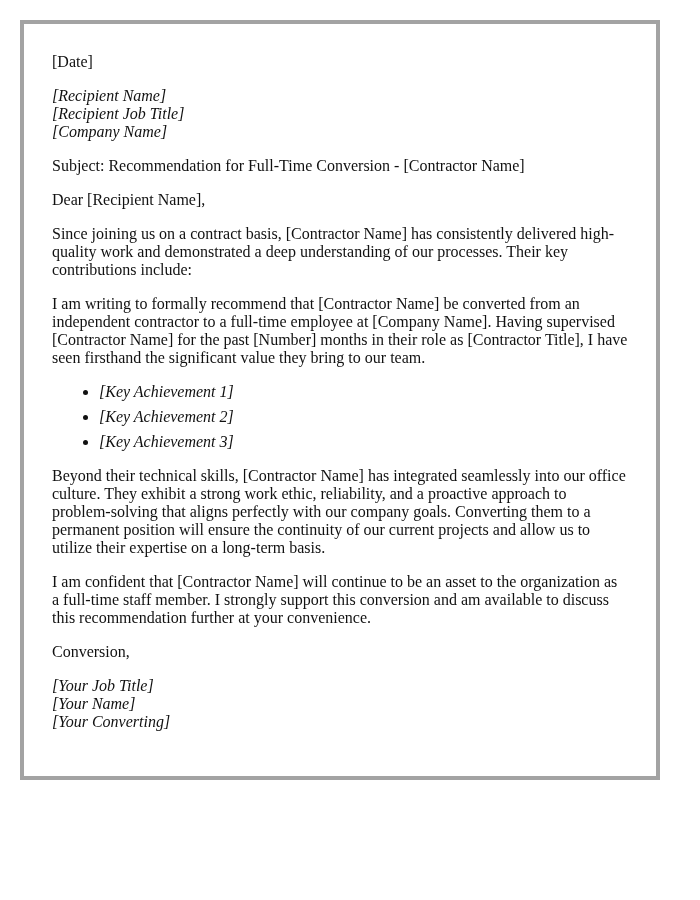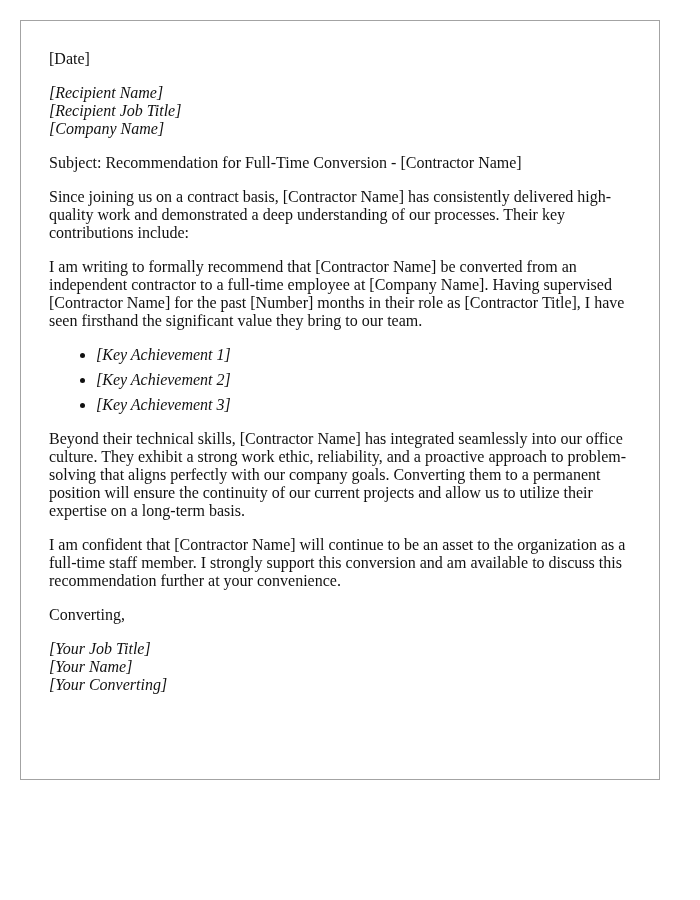--- a/index.html
+++ b/index.html
@@ -4,21 +4,21 @@
   <style>
     html, body { margin: 0; padding: 0; background: #ffffff; }
     body {
       width: 700px; height: 900px; position: relative;
       font-family: "Liberation Serif", "DejaVu Serif", serif;
       font-size: 16px; line-height: 18px; color: #111111;
     }
     .letter {
       position: absolute; left: 20px; top: 20px;
       width: 640px; height: 760px;
-      border: 1px solid #a3a3a3;
+      border: 4px solid #a3a3a3;
       box-sizing: border-box;
       padding: 29px 28px 20px 28px;
       background: #ffffff;
     }
     p { margin: 0 0 16px 0; }
     .block { margin: 2px 0 16px 0; font-style: italic; }
     .block div { margin: 0; }
     ul { margin: 0 0 16px 0; padding-left: 40px; }
     ul li { margin: 7px; font-style: italic; }
   </style>
@@ -28,33 +28,34 @@
 <div class="letter">
   <p>[Date]</p>
 
   <div class="block">
     <div>[Recipient Name]</div>
     <div>[Recipient Job Title]</div>
     <div>[Company Name]</div>
   </div>
 
   <p>Subject: Recommendation for Full-Time Conversion - [Contractor Name]</p>
+  <p>Dear [Recipient Name],</p>
 
   <p>Since joining us on a contract basis, [Contractor Name] has consistently delivered high-quality work and demonstrated a deep understanding of our processes. Their key contributions include:</p>
   <p>I am writing to formally recommend that [Contractor Name] be converted from an independent contractor to a full-time employee at [Company Name]. Having supervised [Contractor Name] for the past [Number] months in their role as [Contractor Title], I have seen firsthand the significant value they bring to our team.</p>
 
   <ul>
     <li>[Key Achievement 1]</li>
     <li>[Key Achievement 2]</li>
     <li>[Key Achievement 3]</li>
   </ul>
 
   <p>Beyond their technical skills, [Contractor Name] has integrated seamlessly into our office culture. They exhibit a strong work ethic, reliability, and a proactive approach to problem-solving that aligns perfectly with our company goals. Converting them to a permanent position will ensure the continuity of our current projects and allow us to utilize their expertise on a long-term basis.</p>
   <p>I am confident that [Contractor Name] will continue to be an asset to the organization as a full-time staff member. I strongly support this conversion and am available to discuss this recommendation further at your convenience.</p>
 
-  <p>Converting,</p>
+  <p>Conversion,</p>
 
   <div class="block">
     <div>[Your Job Title]</div>
     <div>[Your Name]</div>
     <div>[Your Converting]</div>
   </div>
 </div>
 
 </body></html>

